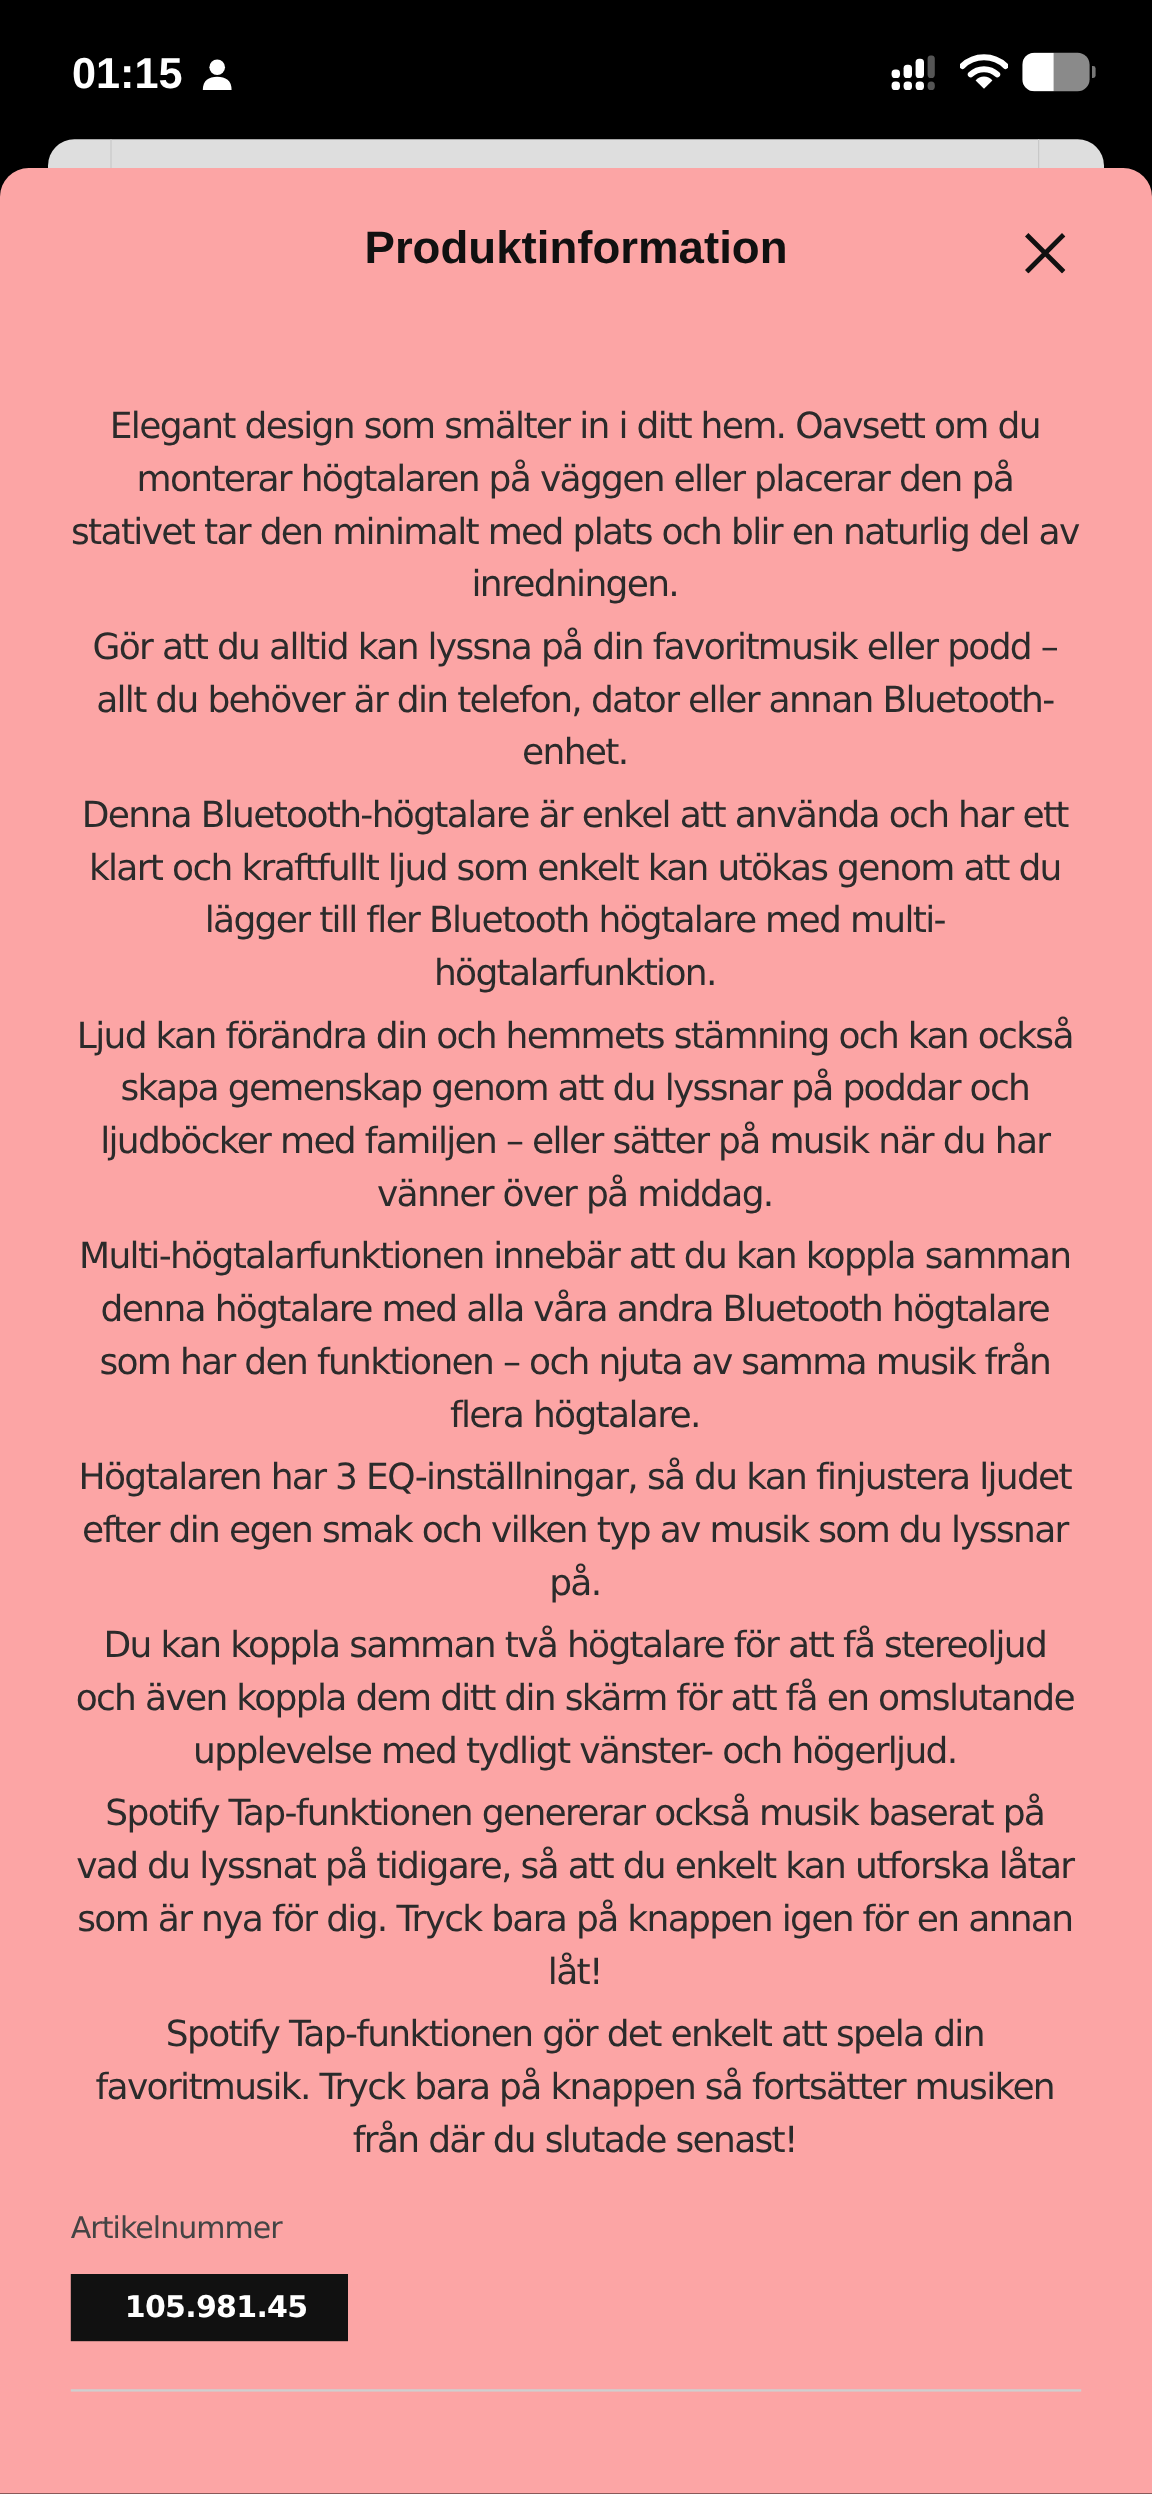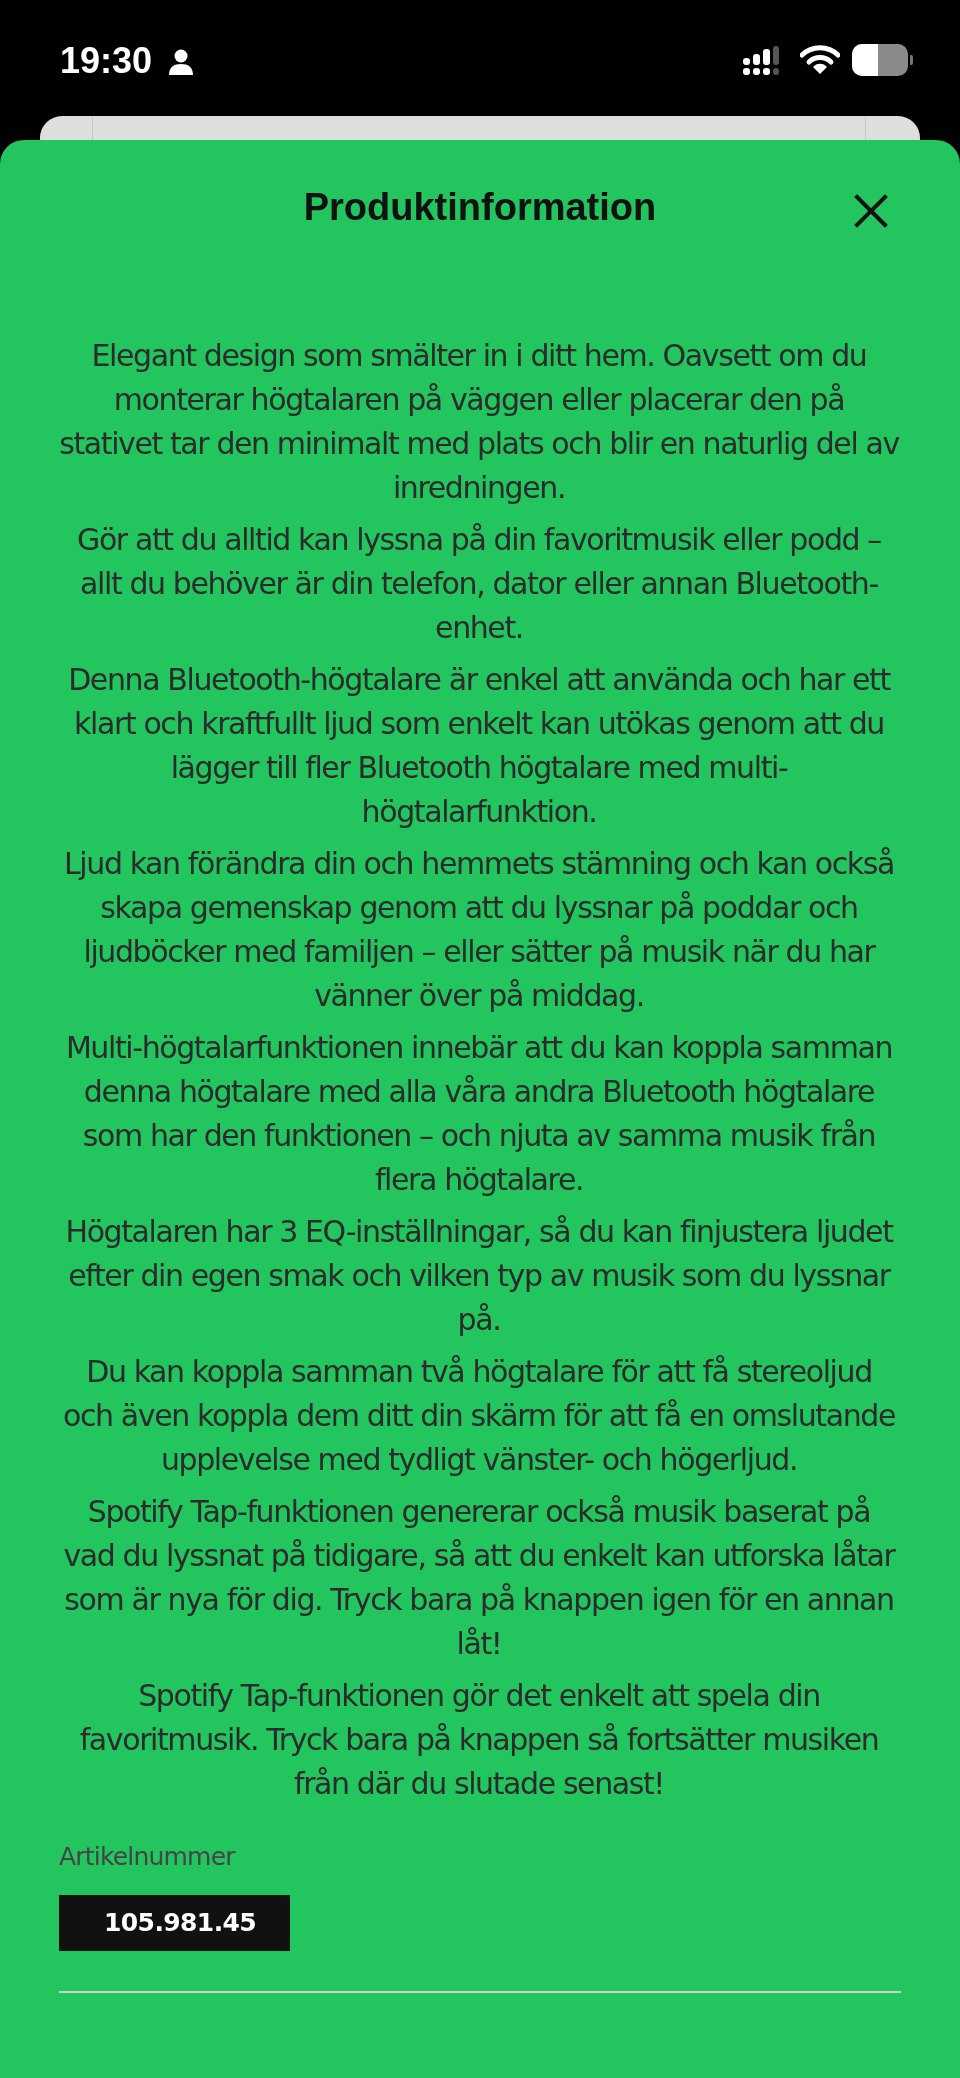--- a/index.html
+++ b/index.html
@@ -34,21 +34,21 @@
   .back-sheet {
     position: absolute; left: 40px; top: 116px; width: 880px; height: 60px;
     background: #dedede; border-radius: 22px 22px 0 0;
   }
   .back-sheet-inner {
     position: absolute; left: 52px; top: 0; width: 772px; height: 60px;
     border-left: 1px solid #c8c8c8; border-right: 1px solid #c8c8c8;
   }
   .sheet {
     position: absolute; left: 0; top: 140px; width: 960px; height: 1938px;
-    background: #22c55e; border-radius: 24px 24px 0 0;
+    background: #fca5a5; border-radius: 24px 24px 0 0;
   }
   .sheet-header { position: absolute; left: 0; top: 0; width: 960px; height: 140px; }
   .sheet-title {
     position: absolute; left: 0; top: 46px; width: 960px; text-align: center;
     font-size: 38px; font-weight: 700; color: #111;
   }
   .close-button {
     position: absolute; left: 846px; top: 46px; width: 50px; height: 50px;
     display: flex; align-items: center; justify-content: center; cursor: pointer;
   }
@@ -65,21 +65,21 @@
     display: inline-block; margin-top: 24px; background: #111; color: #fff;
     padding: 0 34px 0 45px; height: 56px; line-height: 56px;
     font-size: 25px; font-weight: 700; font-family: "DejaVu Sans", sans-serif; letter-spacing: -0.6px;
   }
   .divider { margin-top: 40px; width: 842px; height: 2px; background: #cfcfcf; }
 </style>
 </head>
 <body>
 
 <div class="status-bar">
-  <span class="status-time">19:30</span>
+  <span class="status-time">01:15</span>
   <svg class="person-icon" viewBox="0 0 26 28">
     <circle cx="13" cy="8" r="6.5" fill="#fff"></circle>
     <path d="M1 27 C1 19 6 16 13 16 C20 16 25 19 25 27 Z" fill="#fff"></path>
   </svg>
   <svg class="signal-icon" viewBox="0 0 40 32">
     <rect x="1" y="12" width="7" height="7" rx="3" fill="#fff"></rect>
     <rect x="11" y="8" width="7" height="11" rx="3" fill="#fff"></rect>
     <rect x="21" y="3" width="7" height="16" rx="3" fill="#fff"></rect>
     <rect x="31" y="0" width="6" height="19" rx="3" fill="#555"></rect>
     <rect x="1" y="22" width="7" height="7" rx="3" fill="#fff"></rect>

